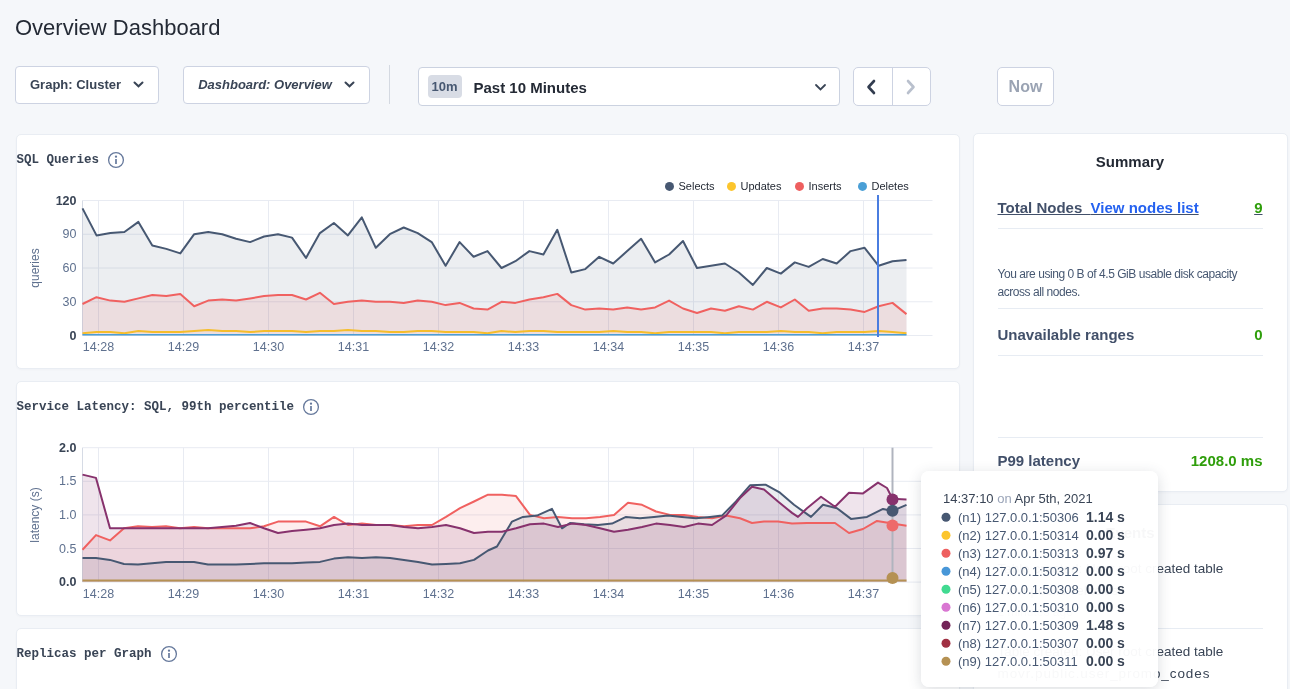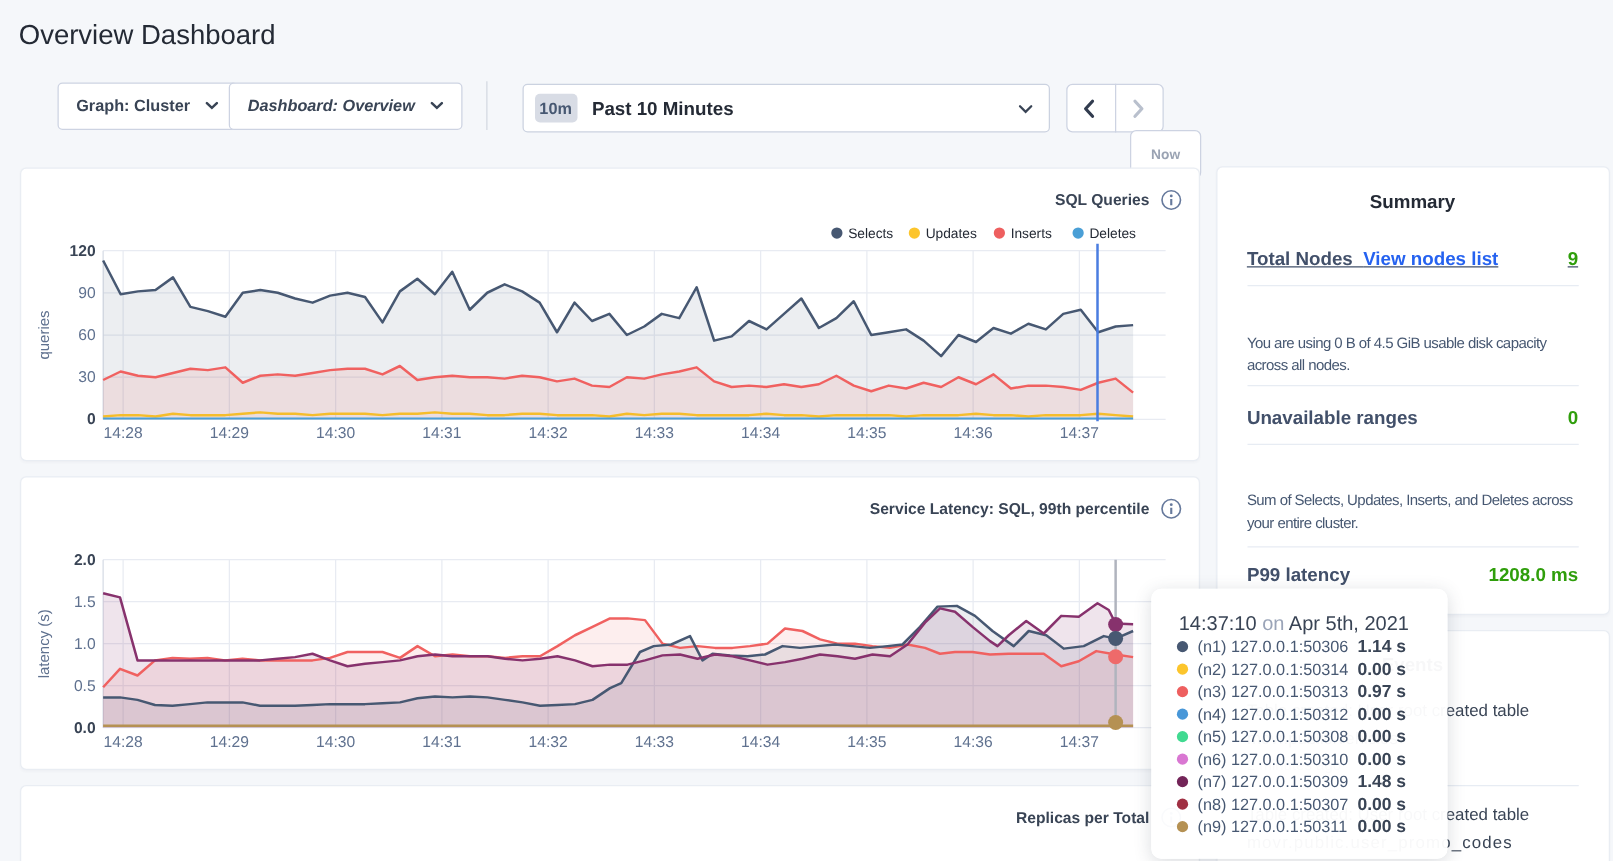--- a/index.html
+++ b/index.html
@@ -5,33 +5,33 @@
 html,body { width:1290px; height:689px; overflow:hidden; background:#f5f7fa;
   font-family:"Liberation Sans",sans-serif; position:relative; }
 .abs { position:absolute; }
 .panel { position:absolute; background:#fff; border:1px solid #e9edf3; border-radius:5px;
   box-shadow:0 1px 2px rgba(60,70,90,0.03); }
 .ctl { position:absolute; background:#fff; border:1px solid #cdd3e2; border-radius:4px;
   display:flex; align-items:center; justify-content:center; color:#394455;
   font-weight:bold; font-size:13px; }
 .chev { display:inline-block; margin-left:12px; }
 .trow { position:absolute; left:0; right:13px; top:16px; height:18px; display:flex;
-  align-items:center; justify-content:flex-end; gap:8px; }
+  align-items:center; justify-content:flex-start; gap:8px;font-family:Liberation Mono, monospace; }
 .ttl { font-weight:bold; font-size:12.5px; color:#394455; white-space:nowrap; }
 .srow { position:absolute; left:24px; right:24px; display:flex; justify-content:space-between;
   font-size:15px; font-weight:bold; color:#42506a; }
 .green { color:#2f9e0b; }
 .desc { position:absolute; left:24px; font-size:12px; letter-spacing:-0.45px; color:#475872;
   line-height:18px; white-space:nowrap; }
 .sdiv { position:absolute; left:24px; right:24px; height:1px; background:#e7ecf3; }
 </style></head>
 <body>
 <div class="abs" style="left:15px;top:15px;font-size:22px;color:#242a35;">Overview Dashboard</div>
 
-<div class="ctl" style="left:15px;top:65.5px;width:144px;height:38px;margin-left:31px;">Graph: Cluster
+<div class="ctl" style="left:15px;top:65.5px;width:144px;height:38px;">Graph: Cluster
  <svg class="chev" width="11" height="7">
       <path d="M1.5 1.5 L5.5 5.3 L9.5 1.5" stroke="#394455" stroke-width="2" fill="none" stroke-linecap="round"></path>
     </svg></div>
 <div class="ctl" style="left:183px;top:65.5px;width:187px;height:38px;font-style:italic;">Dashboard: Overview
  <svg class="chev" width="11" height="7">
       <path d="M1.5 1.5 L5.5 5.3 L9.5 1.5" stroke="#394455" stroke-width="2" fill="none" stroke-linecap="round"></path>
     </svg></div>
 <div class="abs" style="left:389px;top:65px;width:1px;height:39px;background:#d4d9e1;"></div>
 
 <div class="abs" style="left:417.5px;top:67px;width:422px;height:39px;background:#fff;border:1px solid #cbd2e0;border-radius:4px;"></div>
@@ -42,21 +42,21 @@
   </svg>
 
 <div class="abs" style="left:853px;top:67px;width:78px;height:39px;background:#fff;border:1px solid #cdd3e2;border-radius:5px;"></div>
 <div class="abs" style="left:891.5px;top:67px;width:1px;height:39px;background:#cdd3e2;"></div>
 <svg class="abs" style="left:866px;top:79px;" width="10" height="16">
     <path d="M8 2 L2.5 8 L8 14" stroke="#323c4f" stroke-width="2.6" fill="none" stroke-linecap="round" stroke-linejoin="round"></path>
   </svg>
 <svg class="abs" style="left:906px;top:79px;" width="10" height="16">
     <path d="M2 2 L7.5 8 L2 14" stroke="#b9c0cd" stroke-width="2.6" fill="none" stroke-linecap="round" stroke-linejoin="round"></path>
   </svg>
-<div class="ctl" style="left:904px;top:67px;width:57px;height:39px;border-radius:5px;color:#9aa3b3;font-size:11px;margin-top:37px;">Now</div>
+<div class="ctl" style="left:997px;top:67px;width:57px;height:39px;border-radius:5px;color:#9aa3b3;font-size:16px;">Now</div>
 
 <div class="panel" style="left:15.5px;top:133.5px;width:944px;height:235px;">
   <svg width="944" height="235" viewBox="0 0 944 235" style="position:absolute;left:0;top:0;font-family:'Liberation Sans',sans-serif">
 <line x1="65.5" y1="65.50" x2="915.5" y2="65.50" stroke="#e8ebf2" stroke-width="1"></line>
 <line x1="65.5" y1="99.25" x2="915.5" y2="99.25" stroke="#e8ebf2" stroke-width="1"></line>
 <line x1="65.5" y1="133.00" x2="915.5" y2="133.00" stroke="#e8ebf2" stroke-width="1"></line>
 <line x1="65.5" y1="166.75" x2="915.5" y2="166.75" stroke="#e8ebf2" stroke-width="1"></line>
 <line x1="65.5" y1="200.50" x2="915.5" y2="200.50" stroke="#e8ebf2" stroke-width="1"></line>
 <line x1="81.5" y1="65.50" x2="81.5" y2="200.50" stroke="#e8ebf2" stroke-width="1"></line>
 <line x1="166.5" y1="65.50" x2="166.5" y2="200.50" stroke="#e8ebf2" stroke-width="1"></line>
@@ -169,21 +169,21 @@
       <svg width="18" height="18" style="flex:none">
         <circle cx="9" cy="9" r="7.4" stroke="#66799c" fill="none" stroke-width="1.3"></circle>
         <circle cx="9" cy="5.7" r="1.15" fill="#66799c"></circle>
         <line x1="9" y1="8.1" x2="9" y2="13.1" stroke="#66799c" stroke-width="1.7"></line>
       </svg>
     </div>
 </div>
 
 <div class="panel" style="left:15.5px;top:627.5px;width:944px;height:100px;">
   <div class="trow">
-      <span class="ttl">Replicas per Total</span>
+      <span class="ttl">Replicas per Graph</span>
       <svg width="18" height="18" style="flex:none">
         <circle cx="9" cy="9" r="7.4" stroke="#66799c" fill="none" stroke-width="1.3"></circle>
         <circle cx="9" cy="5.7" r="1.15" fill="#66799c"></circle>
         <line x1="9" y1="8.1" x2="9" y2="13.1" stroke="#66799c" stroke-width="1.7"></line>
       </svg>
     </div>
 </div>
 
 <div class="panel" style="left:972.5px;top:133px;width:315px;height:359px;">
   <div style="position:absolute;left:0;right:0;top:19px;text-align:center;font-weight:bold;font-size:15px;color:#242a35;">Summary</div>
@@ -192,38 +192,37 @@
       <span class="green">9</span>
     </div>
   <div class="sdiv" style="top:93.5px;"></div>
   <div class="desc" style="top:131px;">You are using 0 B of 4.5 GiB usable disk capacity<br>across all nodes.</div>
   <div class="sdiv" style="top:174px;"></div>
   <div class="srow" style="top:192px;">
       <span>Unavailable ranges</span>
       <span class="green">0</span>
     </div>
   <div class="sdiv" style="top:220.5px;"></div>
-  <div class="desc" style="top:256.5px;">Sum of Selects, Updates, Inserts, and Deletes across<br>your entire cluster.</div>
   <div class="sdiv" style="top:302.5px;"></div>
   <div class="srow" style="top:318px;">
       <span>P99 latency</span>
       <span class="green">1208.0 ms</span>
     </div>
 </div>
 
 <div class="panel" style="left:972.5px;top:503.5px;width:315px;height:186px;border-bottom:none;border-radius:5px 5px 0 0;">
   <div style="position:absolute;left:0;right:0;top:19px;text-align:center;font-weight:bold;font-size:15px;color:#242a35;">Events</div>
   <div class="abs" style="left:24px;top:53px;width:270px;font-size:13.5px;color:#394455;line-height:22px;">Table created: User root created table movr.public.vehicles</div>
   <div class="abs" style="left:24px;top:100px;font-size:12px;color:#8d96a8;">2 minutes ago</div>
   <div class="sdiv" style="top:123.5px;"></div>
   <div class="abs" style="left:24px;top:136px;width:270px;font-size:13.5px;color:#394455;line-height:22px;">Table created: User root created table <span style="letter-spacing:0.9px;">movr.public.user_promo_codes</span></div>
 </div>
 
 <div class="abs" style="left:921px;top:471px;width:237px;height:216px;background:rgba(255,255,255,0.965);border-radius:8px;box-shadow:0 3px 14px rgba(57,68,85,0.18);"></div>
-<div class="abs" style="left:943px;top:490.5px;font-size:16px;color:#394455;">14:37:10 <span style="color:#9aa4b8;">on</span> Apr 5th, 2021</div>
+<div class="abs" style="left:943px;top:490.5px;font-size:13px;color:#394455;">14:37:10 <span style="color:#9aa4b8;">on</span> Apr 5th, 2021</div>
 <svg class="abs" style="left:921px;top:508px;" width="237" height="172">
 <circle cx="25" cy="9.3" r="4.5" fill="#475872"></circle>
     <text x="37" y="13.8" font-size="13" fill="#475872" font-family="Liberation Sans,sans-serif">(n1) 127.0.0.1:50306</text>
     <text x="165" y="13.8" font-size="14" font-weight="bold" fill="#394455" font-family="Liberation Sans,sans-serif">1.14</text>
     <text x="196" y="13.8" font-size="14" font-weight="bold" fill="#394455" font-family="Liberation Sans,sans-serif">s</text>
 <circle cx="25" cy="27.3" r="4.5" fill="#fcc52c"></circle>
     <text x="37" y="31.8" font-size="13" fill="#475872" font-family="Liberation Sans,sans-serif">(n2) 127.0.0.1:50314</text>
     <text x="165" y="31.8" font-size="14" font-weight="bold" fill="#394455" font-family="Liberation Sans,sans-serif">0.00</text>
     <text x="196" y="31.8" font-size="14" font-weight="bold" fill="#394455" font-family="Liberation Sans,sans-serif">s</text>
 <circle cx="25" cy="45.3" r="4.5" fill="#ee5f5f"></circle>

